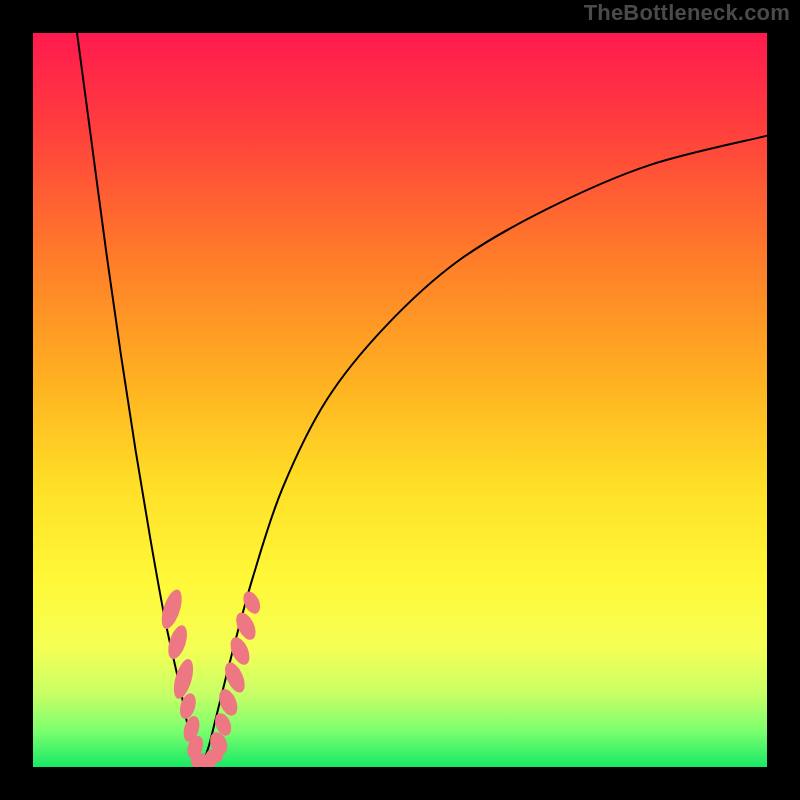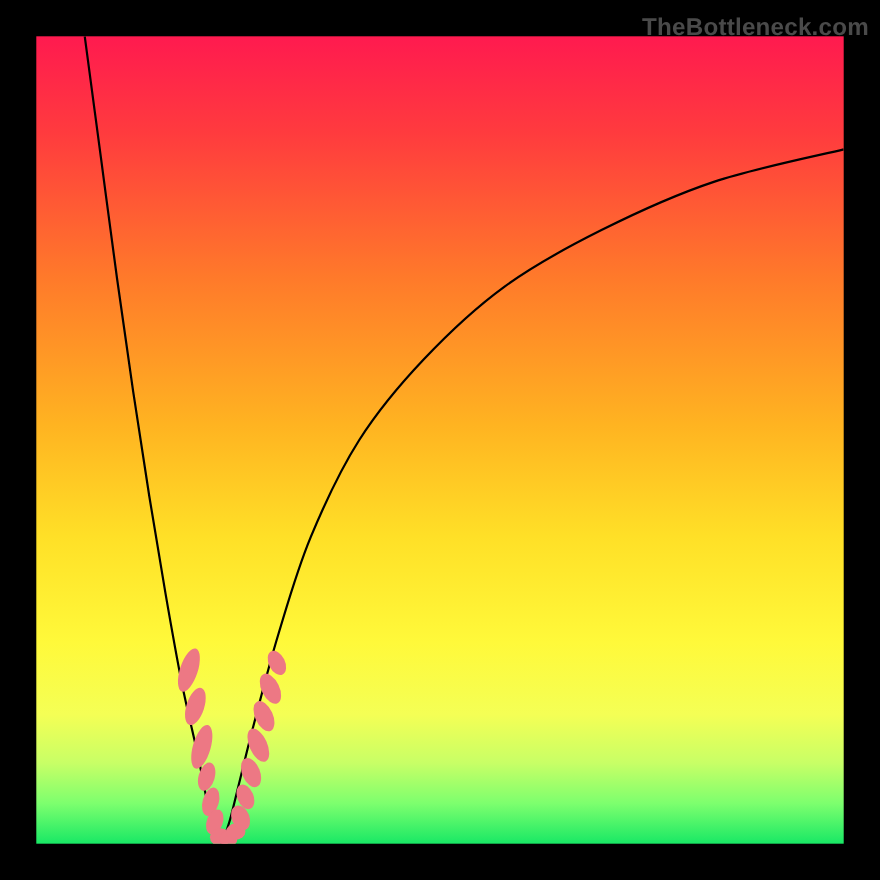--- a/index.html
+++ b/index.html
@@ -12,21 +12,21 @@
     font-family: Arial, Helvetica, sans-serif;
   }
   .frame {
     position: relative;
     width: 800px;
     height: 800px;
     background: #000;
   }
   .watermark {
     position: absolute;
-    top: 12px;
+    top: 0;
     right: 10px;
     color: #4a4a4a;
     font-size: 22px;
     font-weight: 600;
     letter-spacing: 0.2px;
     z-index: 10;
     user-select: none;
   }
   svg {
     position: absolute;

